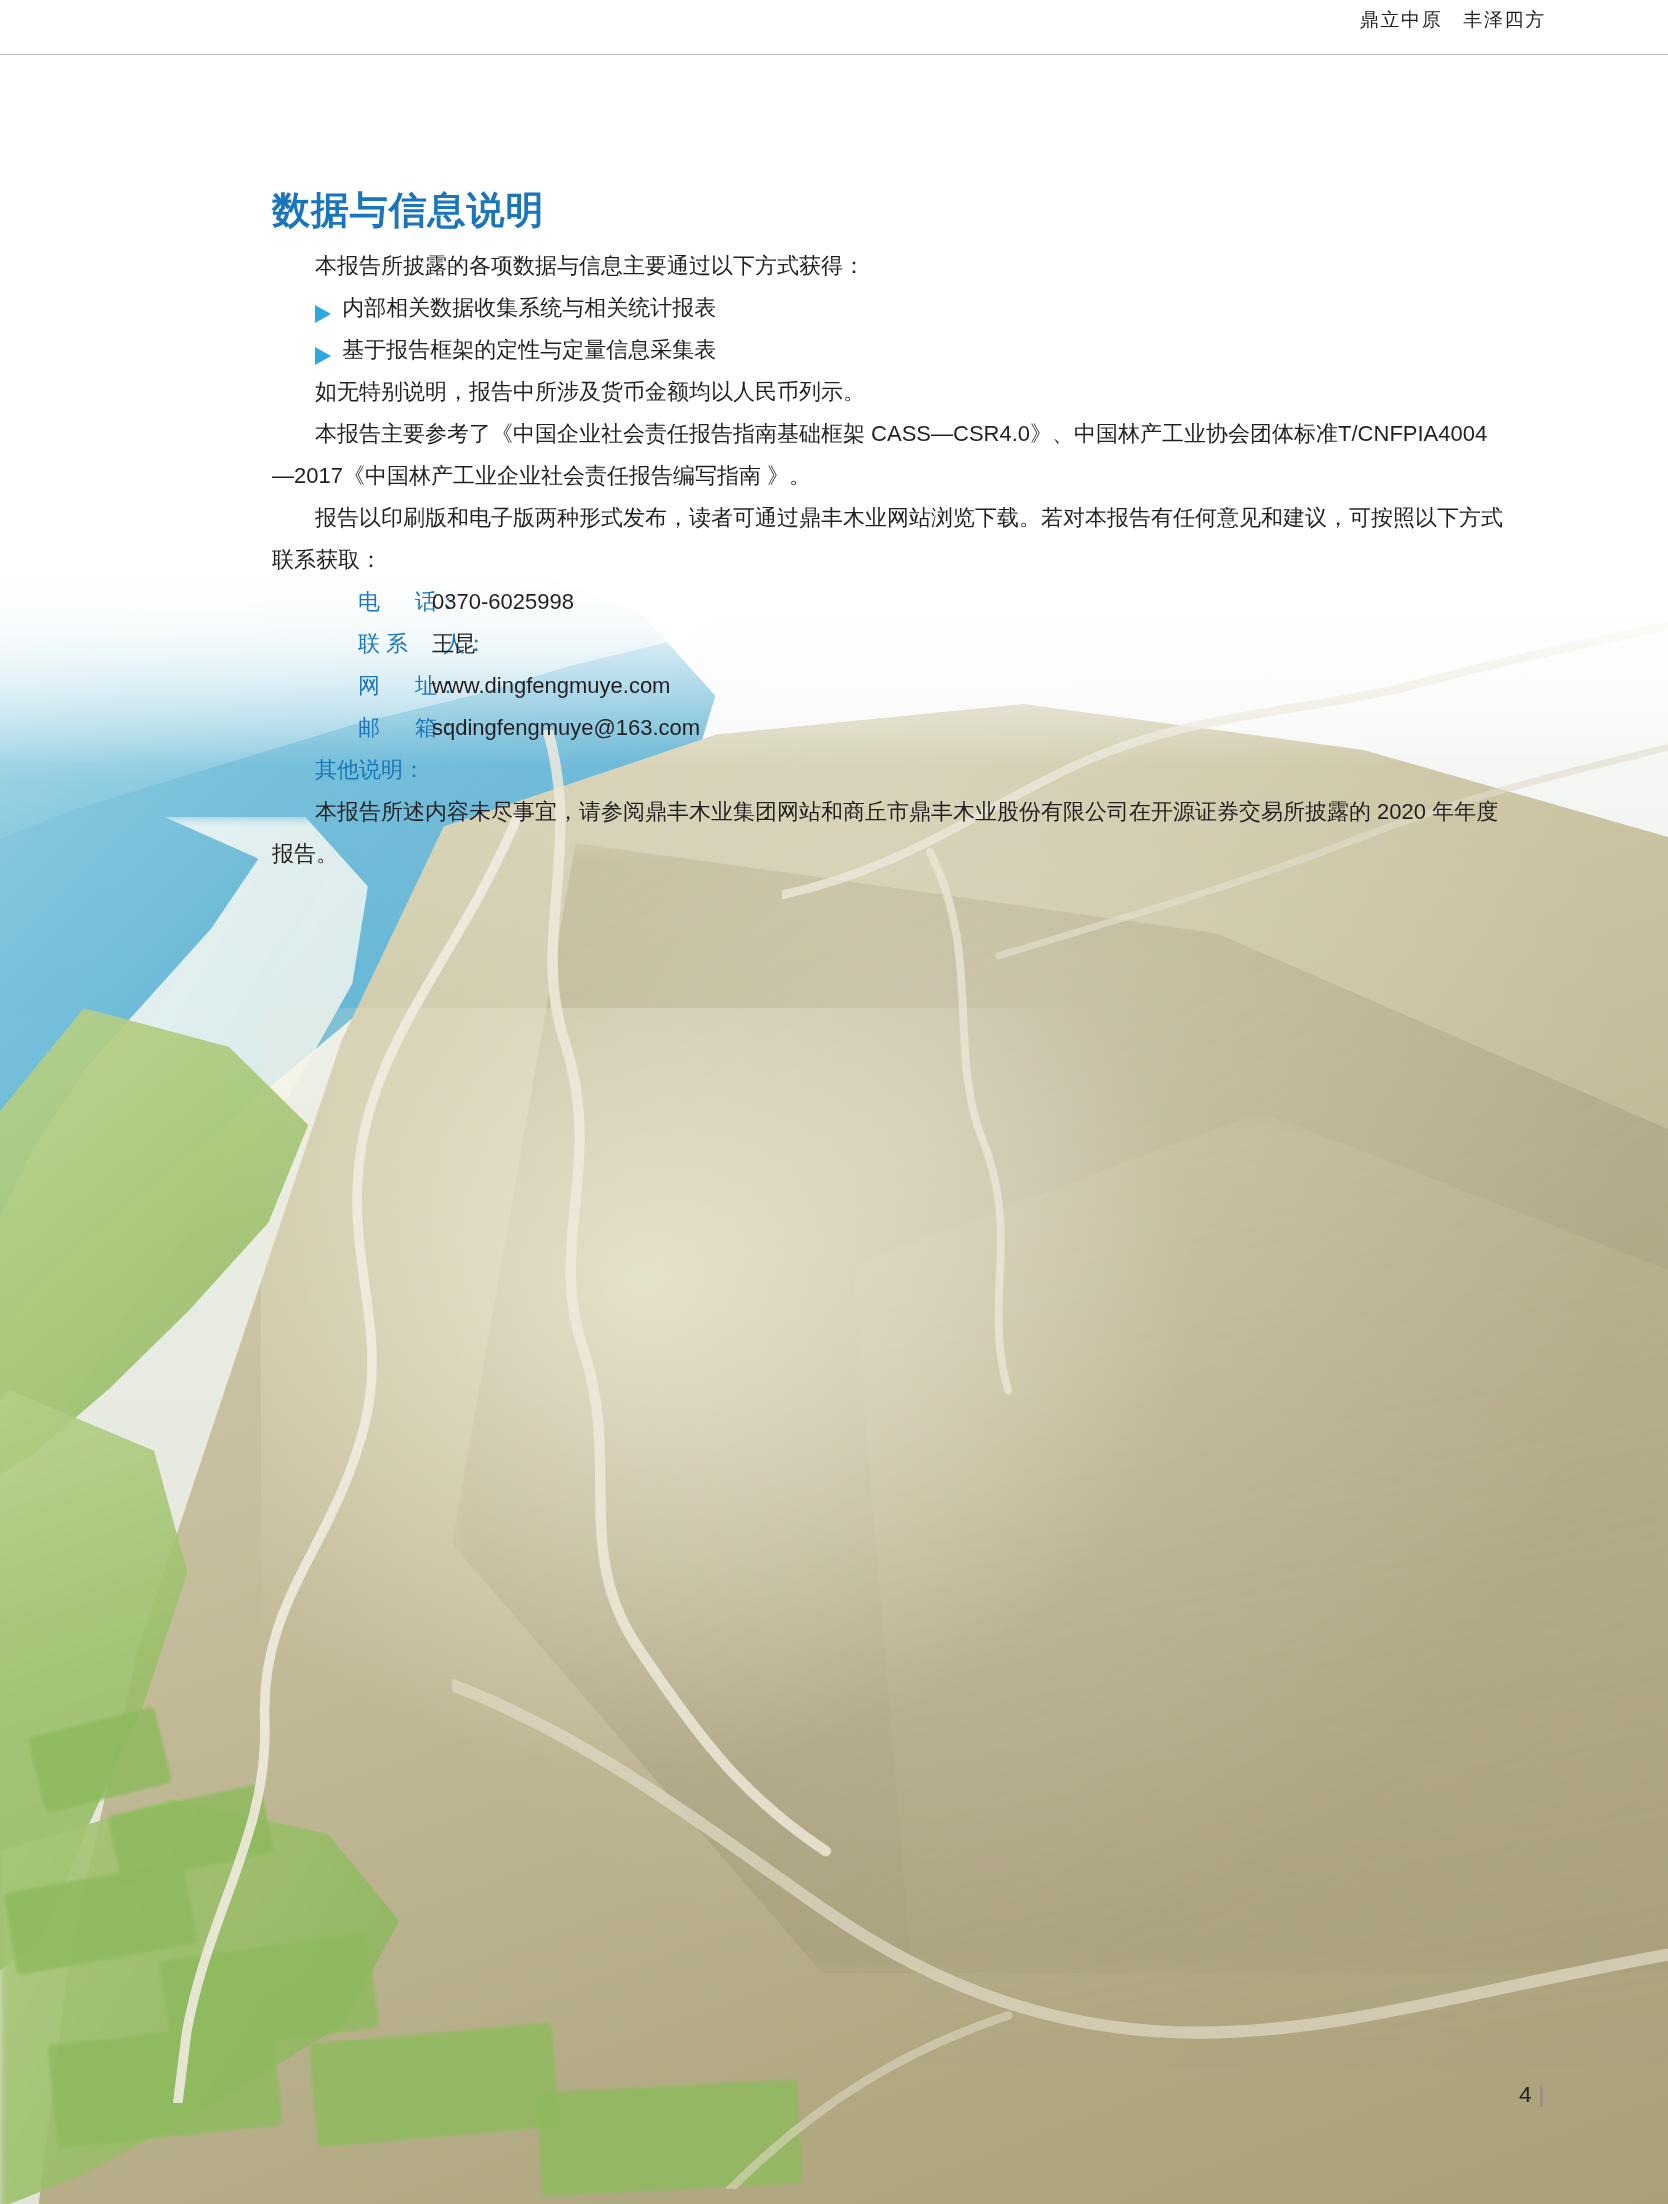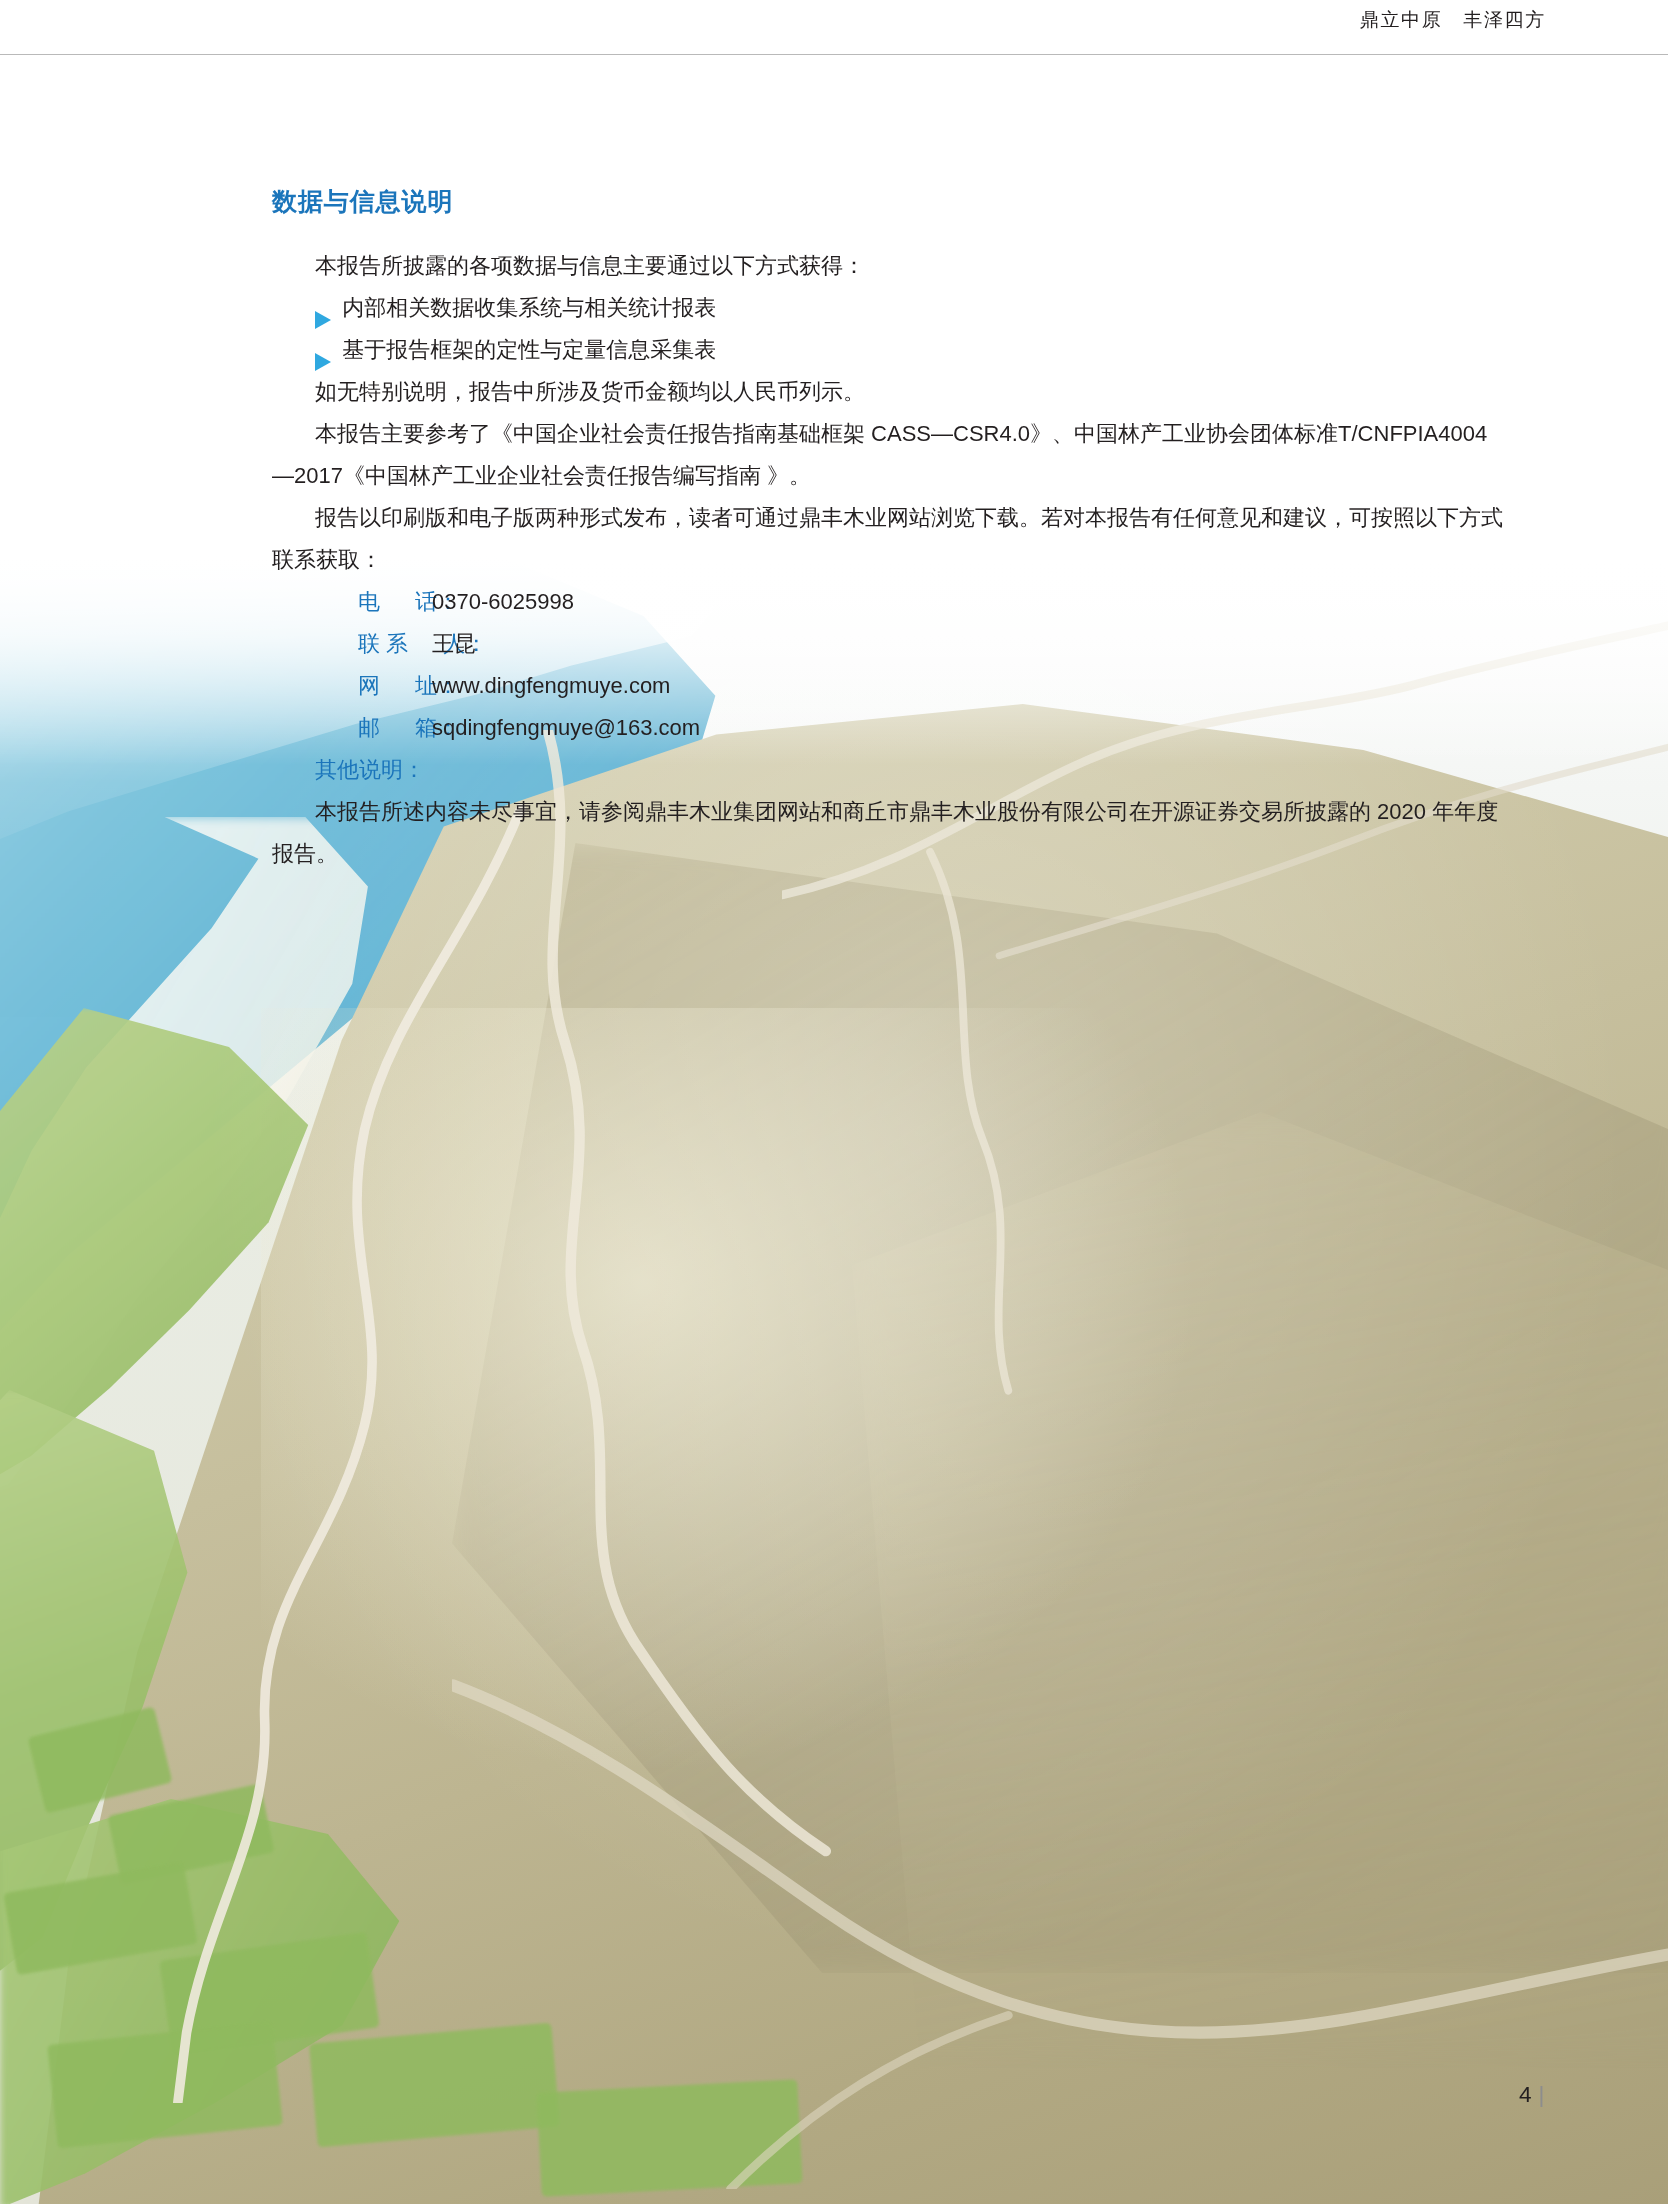--- a/index.html
+++ b/index.html
@@ -203,21 +203,21 @@
   .content {
     position: absolute;
     left: 0;
     top: 0;
     width: 1669px;
   }
   .section-title {
     position: absolute;
     left: 272px;
     top: 185px;
-    font-size: 25px;
+    font-size: 38px;
     font-weight: bold;
     color: #1b75bb;
     letter-spacing: 0.9px;
     white-space: nowrap;
   }
   .body-block {
     position: absolute;
     left: 272px;
     top: 245px;
     width: 1234px;
@@ -228,21 +228,21 @@
   .p-indent {
     text-indent: 43px;
     margin: 0;
   }
   .p-flow {
     margin: 0;
     text-indent: 43px;
   }
   .bullet-row {
     display: flex;
-    align-items: flex-end;
+    align-items: center;
     margin: 0;
     padding-left: 43px;
   }
   .bullet-icon {
     display: inline-block;
     width: 0;
     height: 0;
     border-top: 9.6px solid transparent;
     border-bottom: 9.6px solid transparent;
     border-left: 16.5px solid #2fa8e0;

